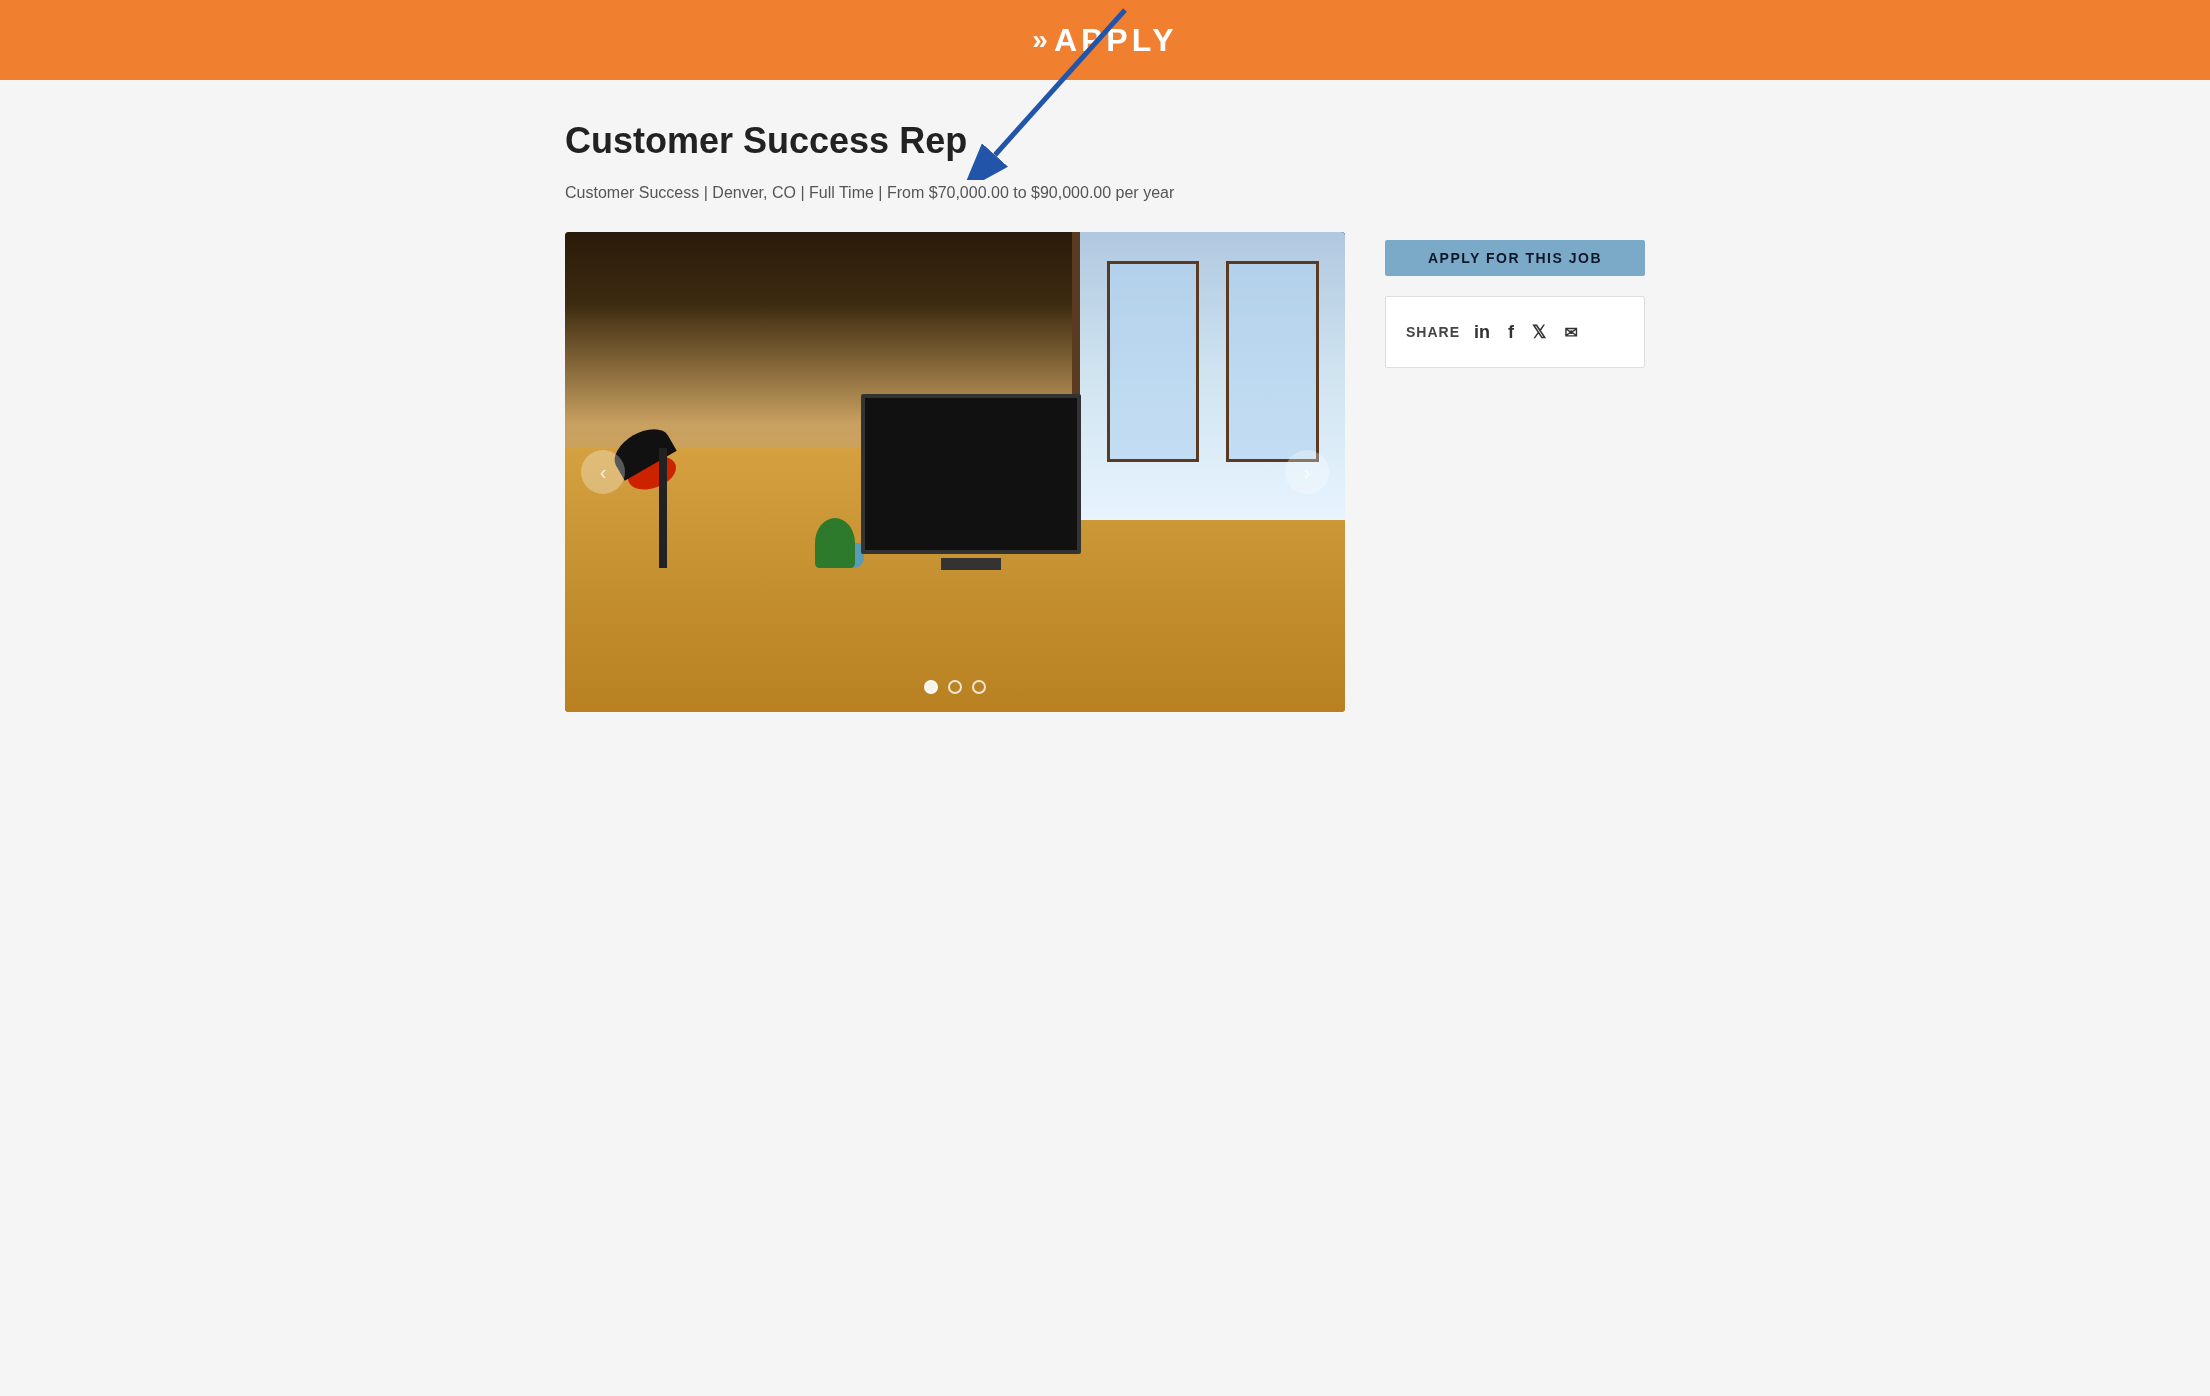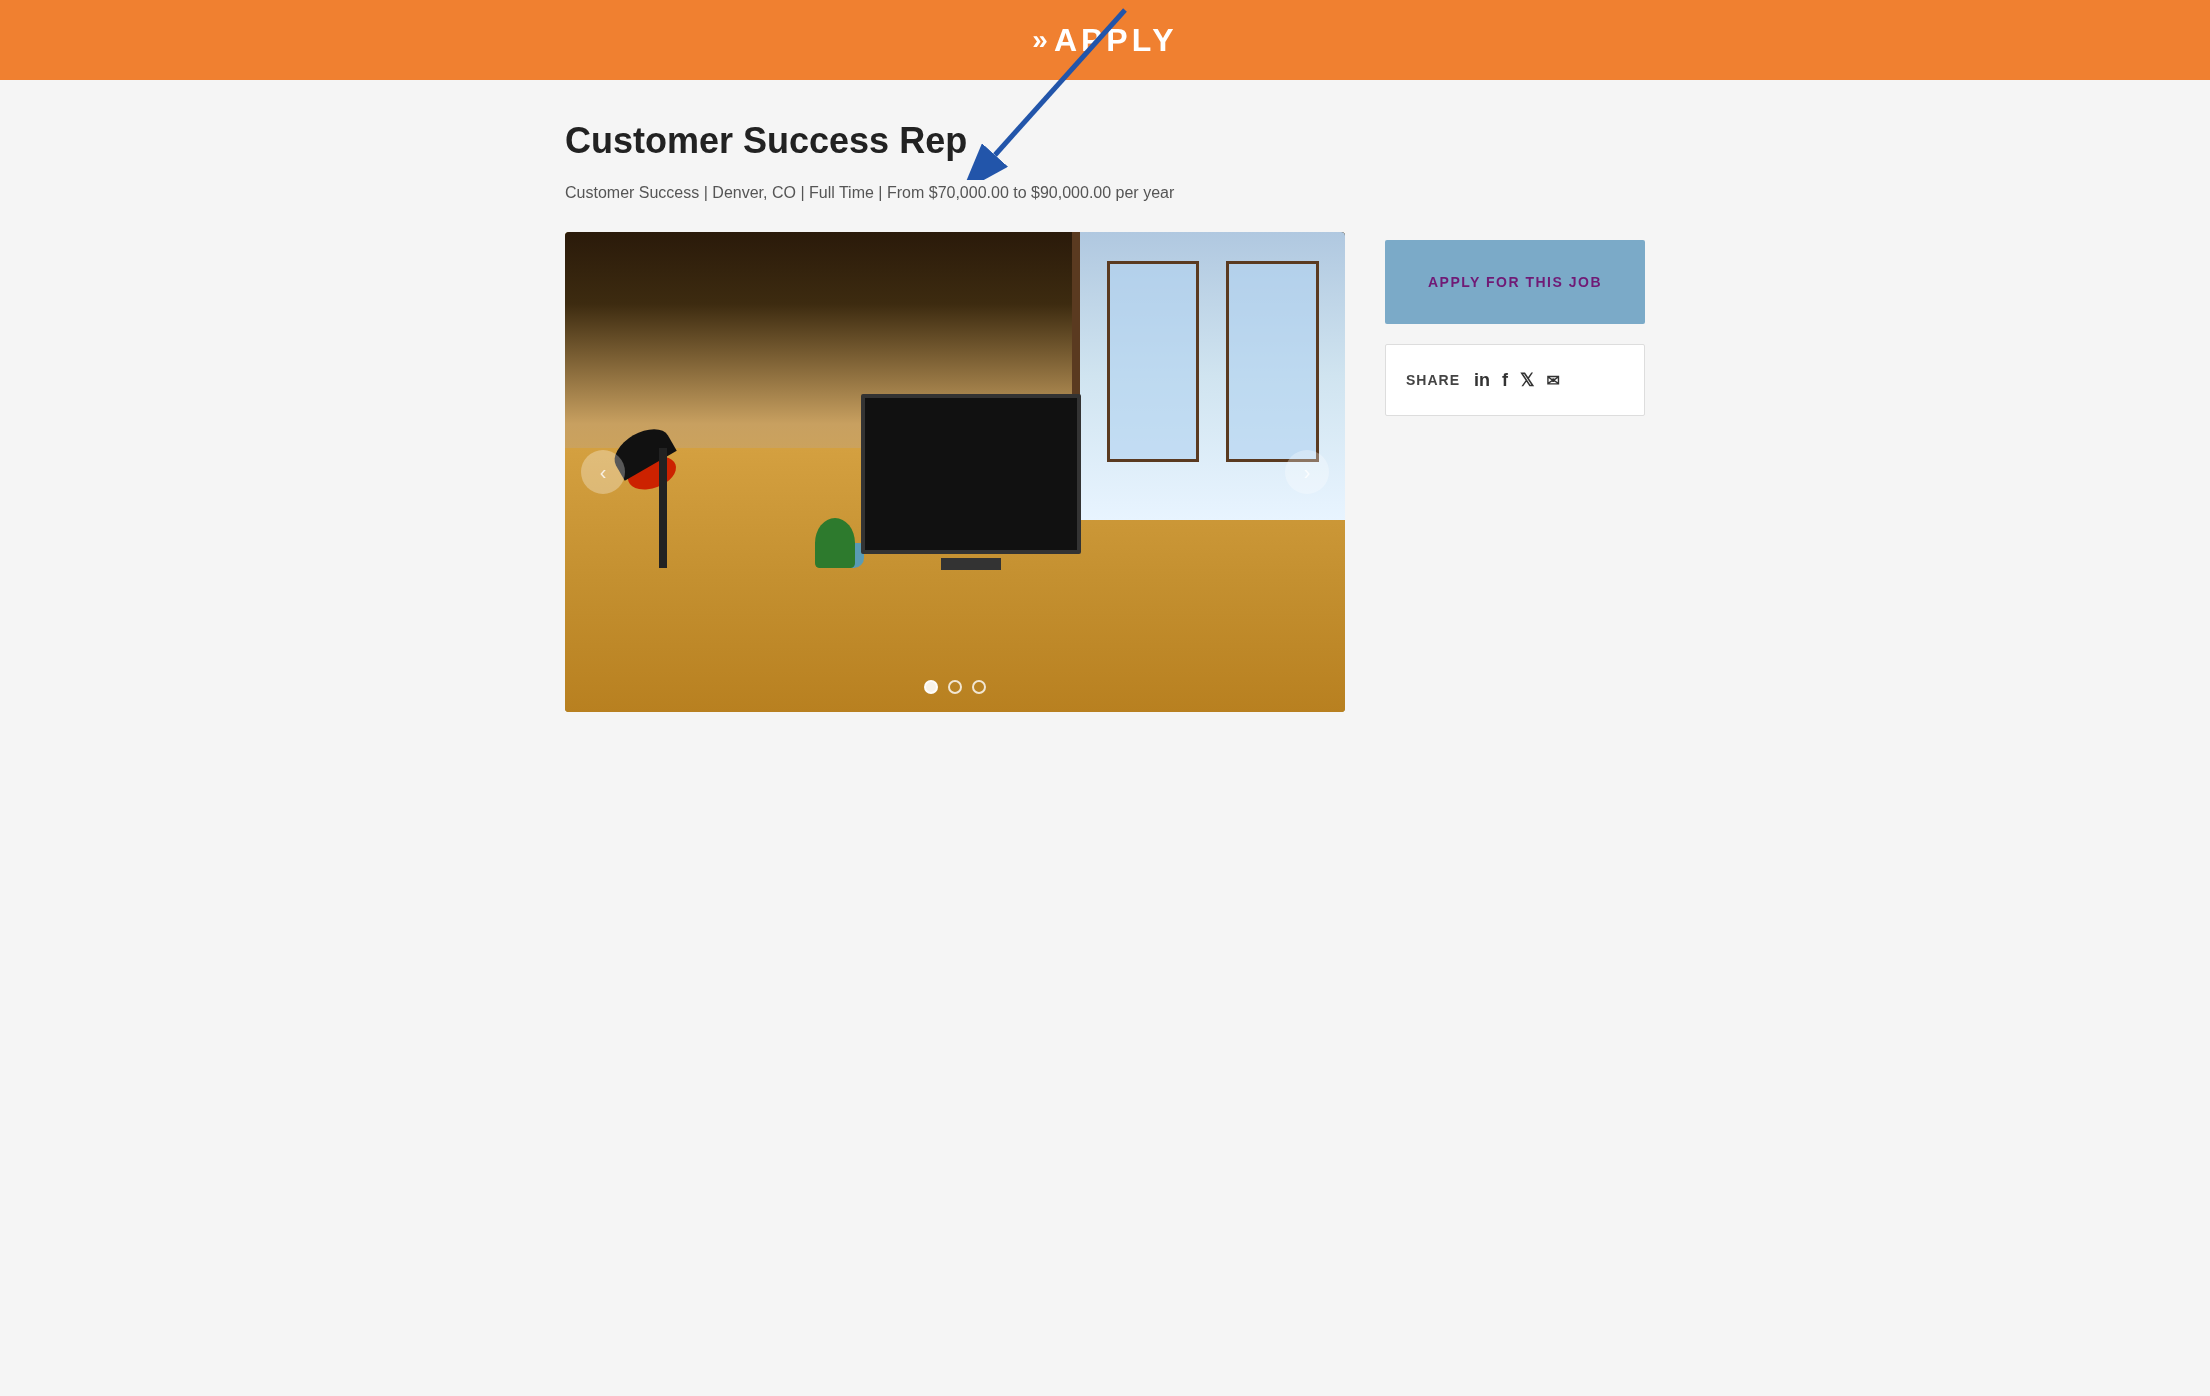--- a/index.html
+++ b/index.html
@@ -252,23 +252,23 @@
       flex-shrink: 0;
       display: flex;
       flex-direction: column;
       gap: 20px;
       padding-top: 120px;
     }
 
     .apply-btn {
       display: block;
       width: 100%;
-      padding: 34px;
+      padding: 10px;
       background: #7baac8;
-      color: #701a75;
+      color: #0f172a;
       text-align: center;
       font-size: 14px;
       font-weight: 600;
       letter-spacing: 1.5px;
       border: none;
       cursor: pointer;
       border-radius: 2px;
     }
 
     .share-box {
@@ -281,21 +281,21 @@
       border-radius: 2px;
     }
     .share-label {
       font-size: 14px;
       font-weight: 600;
       letter-spacing: 1px;
       color: #444;
     }
     .share-icons {
       display: flex;
-      gap: 12px;
+      gap: 18px;
       align-items: center;
     }
     .share-icon {
       font-size: 20px;
       color: #333;
       cursor: pointer;
       font-weight: 700;
     }
 
     .recruiter-box {

